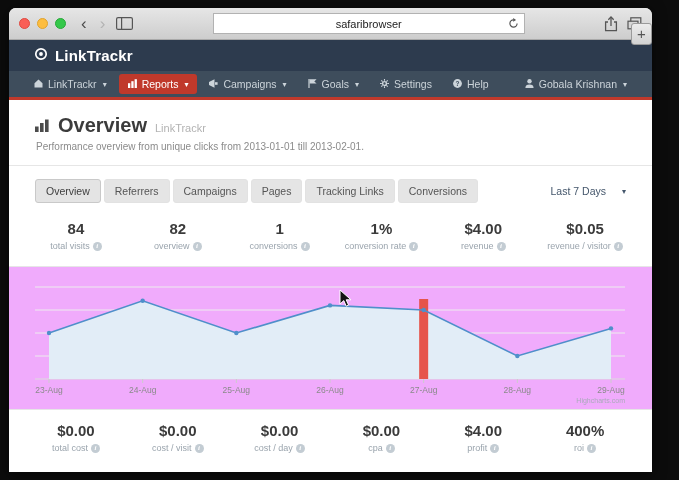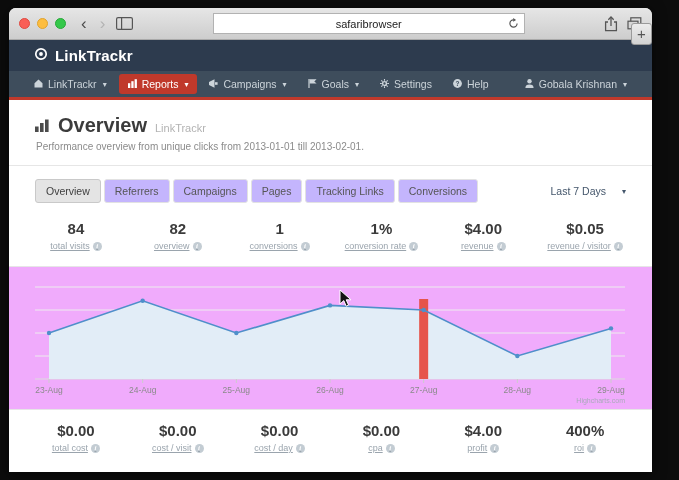--- a/index.html
+++ b/index.html
@@ -64,31 +64,31 @@
   .content{ padding:14px 26px 0; background:#fff; }
   .page-title-row{ display:flex; align-items:baseline; gap:8px; }
   .page-title{ font-size:20px; color:#3b3b3b; font-weight:bold; }
   .page-title-suffix{ font-size:11px; color:#b3b3b3; }
   .page-subtitle{ font-size:10px; color:#8b8b8b; margin:4px 0 13px 1px; }
   .full-divider{ border:none; border-top:1px solid #e6e6e6; margin:0 -26px; }
   
   .tabs-row{ display:flex; align-items:center; margin-top:13px; }
   .tab{
     font-size:10.5px; color:#555; padding:5px 10px; margin-right:3px;
-    border:1px solid #e2e2e2; border-radius:3px; background:#c4b5fd; cursor:default;
+    border:1px solid #e2e2e2; border-radius:3px; background:#e5e5e5; cursor:default;
   }
   .tab.active{ background:#e4e4e4; border-color:#c9c9c9; color:#3e3e3e; }
   .range-select{ margin-left:auto; font-size:10.5px; color:#44566b; display:flex; align-items:center; gap:16px; cursor:default;}
   .range-select .caret{ font-size:8px; }
   
   .stats{ display:grid; grid-template-columns:repeat(6,1fr); text-align:center; margin:17px 0 15px;gap:20px; }
   .stat-value{ font-size:15px; font-weight:bold; color:#3b3b3b; }
   .stat-label{
     font-size:9px; color:#9aa4ad; margin-top:4px;
-    display:flex; justify-content:center; align-items:center; gap:3px;text-decoration:underline;
+    display:flex; justify-content:center; align-items:center; gap:3px;
   }
   .info-icon{
     width:9px; height:9px; border-radius:50%; background:#c3ccd3; color:#fff;
     font-size:7px; line-height:9px; display:inline-block; font-weight:bold;
     font-family:"Liberation Serif", serif; font-style:italic; text-align:center;
   }
   
   .chart-wrap{
     margin:0 -26px; border-top:1px solid #e6e6e6; border-bottom:1px solid #e6e6e6;
     padding:12px 26px 2px; position:relative; background:#f0abfc;

